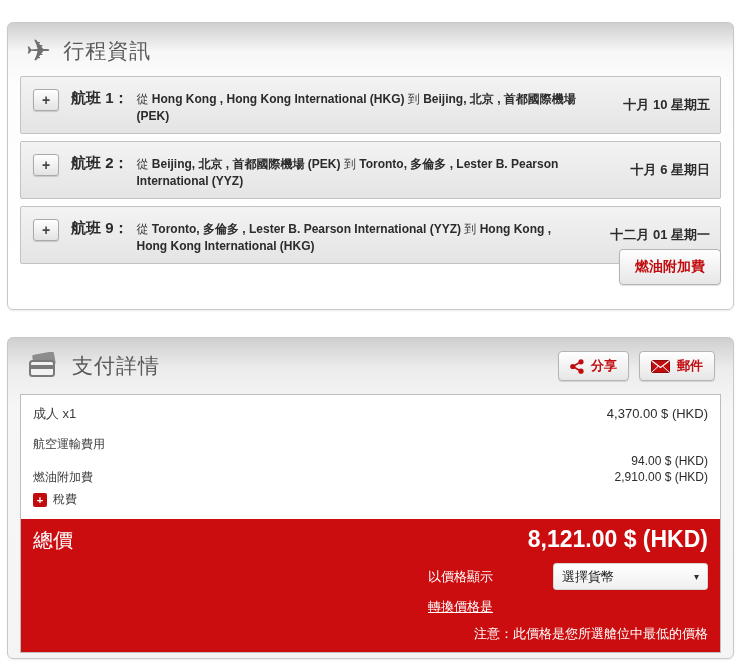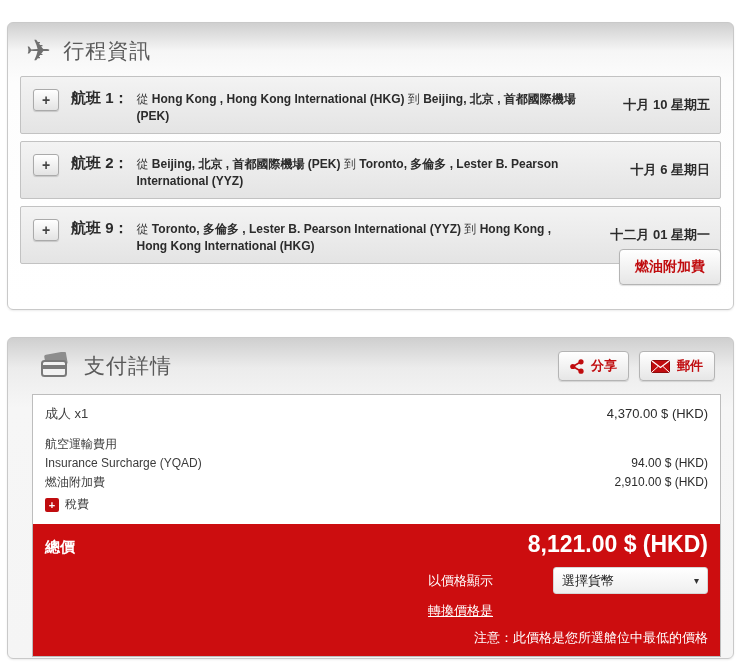--- a/index.html
+++ b/index.html
@@ -6,21 +6,21 @@
   html,body { width:742px; height:668px; background:#fff;
     font-family:"Liberation Sans","DejaVu Sans",sans-serif; color:#333; }
   .card {
     position:absolute; left:7px; width:727px;
     border:1px solid #c9c9c9; border-radius:6px;
     background:linear-gradient(to bottom,#cfcfcf 0,#f6f6f6 28px,#fdfdfd 60px,#ffffff 100%);
     box-shadow:0 1px 2px rgba(0,0,0,0.08);
   }
   #itinerary-card { top:22px; height:288px; }
   #payment-card  { top:337px; height:322px;
-    background:linear-gradient(to bottom,#cfcfcf 0,#ececec 30px,#f6f6f6 70px,#f5f5f5 100%);padding-left:12px; }
+    background:linear-gradient(to bottom,#cfcfcf 0,#ececec 30px,#f6f6f6 70px,#f5f5f5 100%); }
 
   .card-header { display:flex; align-items:center; gap:12px; padding:13px 18px 10px 18px; }
   .card-title { font-size:21px; color:#5a5a5a; letter-spacing:1px; }
   .plane-glyph { font-size:30px; color:#6f6f6f; line-height:1; }
 
   
   .flight-row {
     display:flex; align-items:flex-start;
     margin:0 12px 7px 12px; padding:8px 10px;
     border:1px solid #c2c2c2; border-radius:2px;
@@ -64,21 +64,21 @@
   .pay-row.adult .pay-amount { font-size:13px; }
   .tax-row { display:flex; align-items:center; gap:6px; padding:3px 12px 10px 12px; }
   .plus-box {
     width:14px; height:14px; background:#c00c0f; border-radius:2px; cursor:pointer;
     color:#fff; font-size:11px; font-weight:bold; line-height:14px; text-align:center; flex:0 0 auto;
   }
 
   
   .total-block { background:#cc0d0f; color:#fff; padding:7px 12px 9px 12px; }
   .total-row { display:flex; align-items:baseline; }
-  .total-label { font-size:15px; font-weight:bold; }
+  .total-label { font-size:20px; font-weight:normal; }
   .total-amount { margin-left:auto; font-size:23px; font-weight:bold; }
   .currency-row { display:flex; align-items:center; justify-content:flex-end; margin-top:9px; }
   .currency-label { font-size:13px; width:125px; }
   .currency-select {
     width:155px; height:27px; display:flex; align-items:center; cursor:pointer;
     background:linear-gradient(to bottom,#ffffff,#efefef);
     border:1px solid #d6d6d6; border-radius:3px; padding:0 8px;
     color:#222; font-size:13px;
   }
   .caret { margin-left:auto; font-size:10px; color:#333; }
@@ -173,21 +173,20 @@
 
   <div class="pay-box">
     <div class="pay-row adult">
       <span class="pay-label">成人 x1</span>
       <span class="pay-amount">4,370.00 $ (HKD)</span>
     </div>
     <div class="pay-row">
       <span class="pay-label">航空運輸費用</span>
     </div>
     <div class="pay-row">
-      <span class="pay-label">Insurance Surcharge (YQAD)</span>
       <span class="pay-amount">94.00 $ (HKD)</span>
     </div>
     <div class="pay-row">
       <span class="pay-label">燃油附加費</span>
       <span class="pay-amount">2,910.00 $ (HKD)</span>
     </div>
     <div class="tax-row">
       <span class="plus-box">+</span>
       <span class="pay-label">稅費</span>
     </div>

